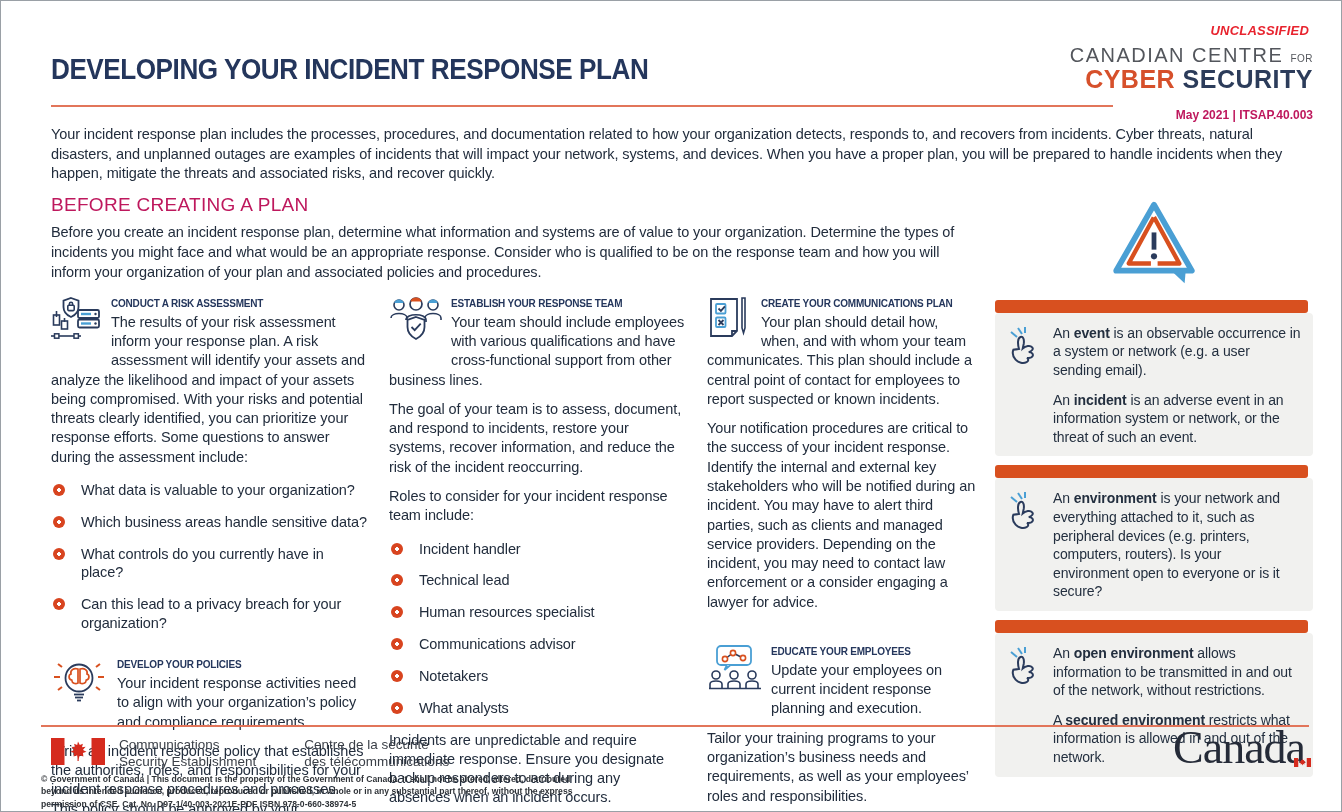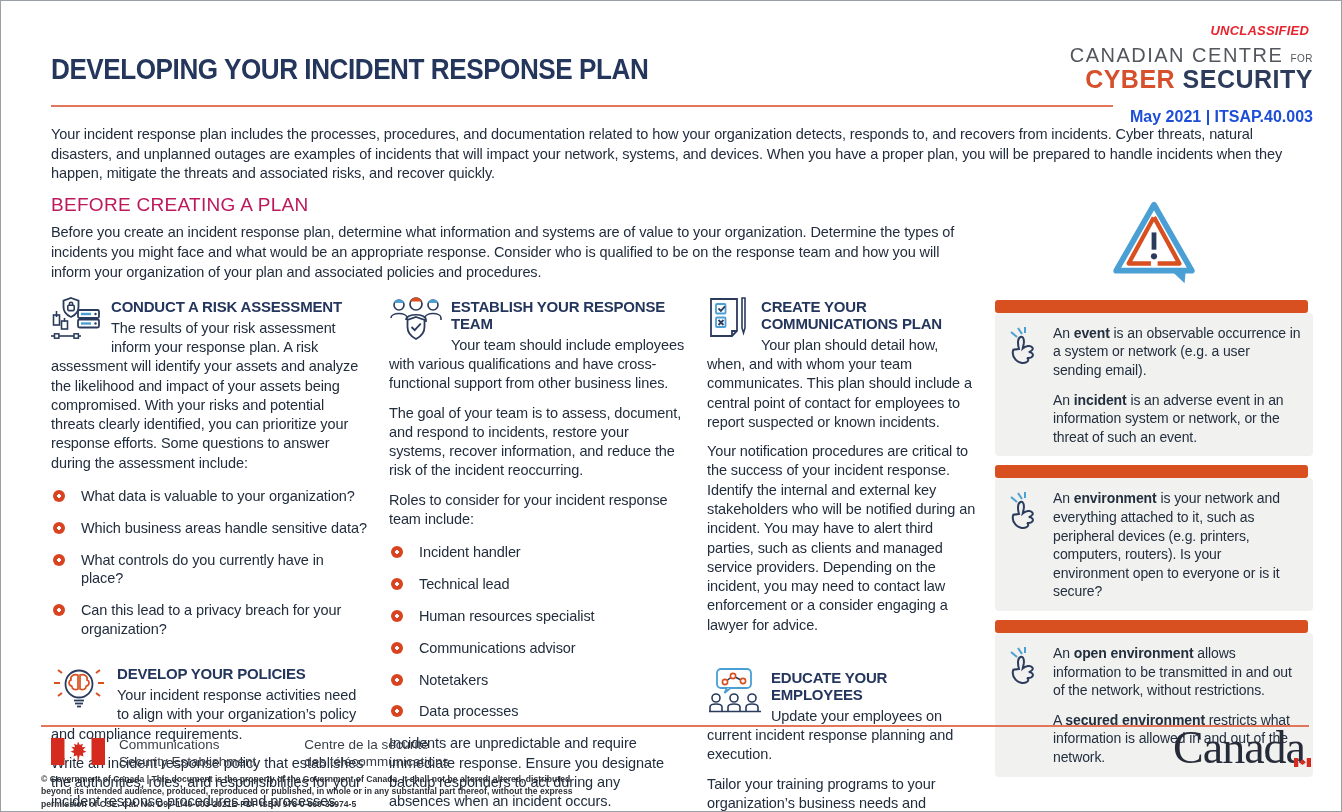--- a/index.html
+++ b/index.html
@@ -20,34 +20,34 @@
     font-size:29px; font-weight:bold; color:#24365c; white-space:nowrap;
     transform:scaleX(.9); transform-origin:left bottom; letter-spacing:-.5px;
   }
   .logo { position:absolute; right:0; top:44px; text-align:right; line-height:1.05; }
   .logo-line1 { font-size:20px; color:#53565c; letter-spacing:1.5px; font-weight:400; }
   .logo-for { font-size:10px; color:#53565c; letter-spacing:.5px; }
   .logo-line2 { font-size:25px; font-weight:bold; letter-spacing:.5px; }
   .logo-cyber { color:#d6502b; }
   .logo-security { color:#2c3c5a; }
   .title-rule { position:absolute; left:0; right:200px; top:104px; height:2px; background:#e2755a; }
-  .doc-ref { position:absolute; right:0; top:107px; font-size:16px; font-weight:bold; color:#1d4ed8; }
+  .doc-ref { position:absolute; right:0; top:107px; font-size:12px; font-weight:bold; color:#be185d; }
   
   .intro {
     margin:6px 28px 10px 50px; font-size:14.5px; line-height:1.35; letter-spacing:-.1px;
   }
   
   .content { display:flex; margin:0 28px 0 50px; gap:16px; }
   .left-zone { flex:1; }
   .before-heading { color:#be185d; font-size:19px; font-weight:400; letter-spacing:.3px; margin-bottom:6px; }
   .before-body { font-size:14.5px; line-height:1.38; max-width:935px; letter-spacing:-.1px; }
   .cols { display:grid; grid-template-columns:316px 296px 1fr; column-gap:22px; margin-top:14px; }
   .section { margin-bottom:24px; }
   .section-icon { float:left; margin:0 8px 4px 0; }
-  .section h3 { font-size:15px; font-weight:bold; color:#24365c; padding-top:2px; margin-bottom:4px; letter-spacing:-.2px; }
+  .section h3 { font-size:10px; font-weight:bold; color:#24365c; padding-top:2px; margin-bottom:4px; letter-spacing:-.2px; }
   .section p, .tail p { font-size:14.5px; line-height:1.33; letter-spacing:-.1px; margin-bottom:10px; }
   ul.dots { list-style:none; margin:14px 0 6px 0; }
   ul.dots li {
     position:relative; padding-left:30px; font-size:14.5px; line-height:1.3;
     margin-bottom:13px; letter-spacing:-.1px;
   }
   ul.dots li::before {
     content:""; position:absolute; left:2px; top:3px; width:12px; height:12px; border-radius:50%;
     background:radial-gradient(circle, #ffffff 0 2px, #d8441f 2px 100%);
   }
@@ -178,21 +178,21 @@
             <h3>ESTABLISH YOUR RESPONSE TEAM</h3>
             <p>Your team should include employees with various qualifications and have cross-functional support from other business lines.</p>
             <p>The goal of your team is to assess, document, and respond to incidents, restore your systems, recover information, and reduce the risk of the incident reoccurring.</p>
             <p>Roles to consider for your incident response team include:</p>
             <ul class="dots">
               <li>Incident handler</li>
               <li>Technical lead</li>
               <li>Human resources specialist</li>
               <li>Communications advisor</li>
               <li>Notetakers</li>
-              <li>Data processes</li>
+              <li>What analysts</li>
             </ul>
             <p>Incidents are unpredictable and require immediate response. Ensure you designate backup responders to act during any absences when an incident occurs.</p>
           </div>
         </div>
 
         <div>
           <div class="section">
             <span class="section-icon">
               <svg width="46" height="46" viewBox="0 0 46 46" fill="none">
                 <path d="M4 3 h26 v32 l-5 5 h-21 z" stroke="#2a3b5c" stroke-width="1.8" fill="#fff"></path>

